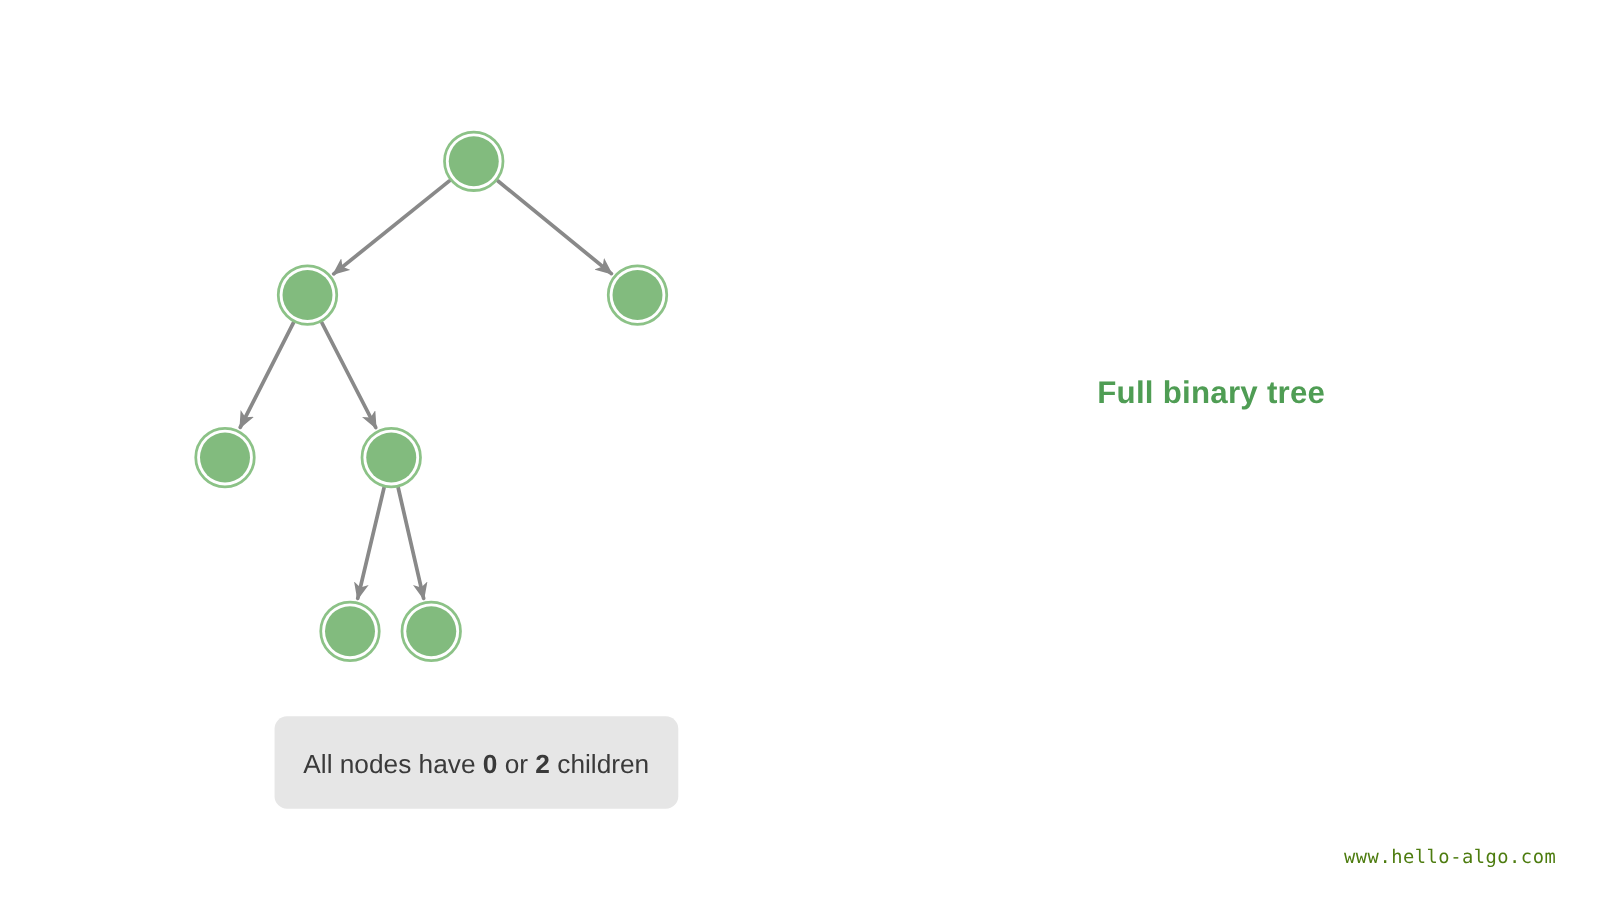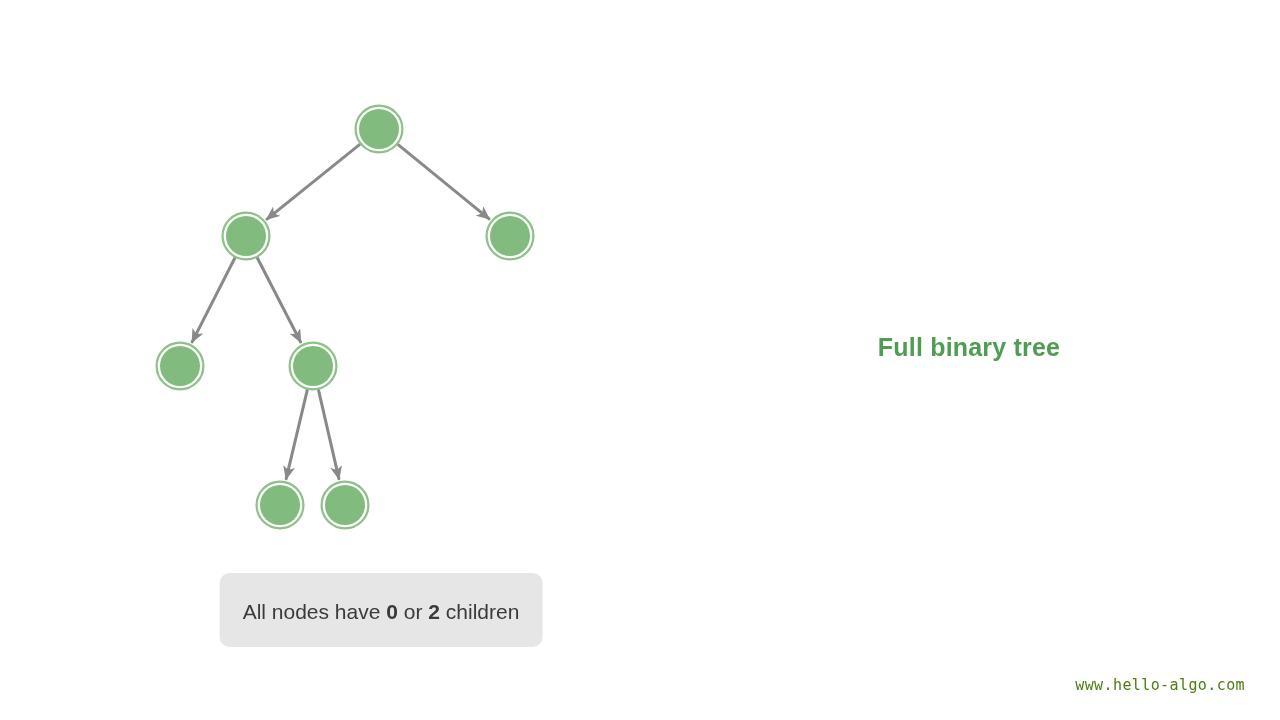--- a/index.html
+++ b/index.html
@@ -91,19 +91,19 @@
     <g>
       <circle cx="280" cy="505" r="20" fill="#82bb7e"></circle>
       <circle cx="280" cy="505" r="23.4" fill="none" stroke="#8cc287" stroke-width="2.2"></circle>
     </g>
     <g>
       <circle cx="345" cy="505" r="20" fill="#82bb7e"></circle>
       <circle cx="345" cy="505" r="23.4" fill="none" stroke="#8cc287" stroke-width="2.2"></circle>
     </g>
   </svg>
 
-<div class="diagram-title" style="color: rgb(79, 157, 84); margin-top: 32px;">Full binary tree</div>
+<div class="diagram-title" style="color: rgb(79, 157, 84);">Full binary tree</div>
 
 <div class="caption-box" style="background: rgb(230, 230, 230); color: rgb(58, 58, 58);">
   <span id="caption-text"><span>All nodes have </span><span style="font-weight: 700;">0</span><span> or </span><span style="font-weight: 700;">2</span><span> children</span></span>
 </div>
 
 <div class="watermark" style="color: #4d7c0f;">www.hello-algo.com</div>
 
 </body></html>

